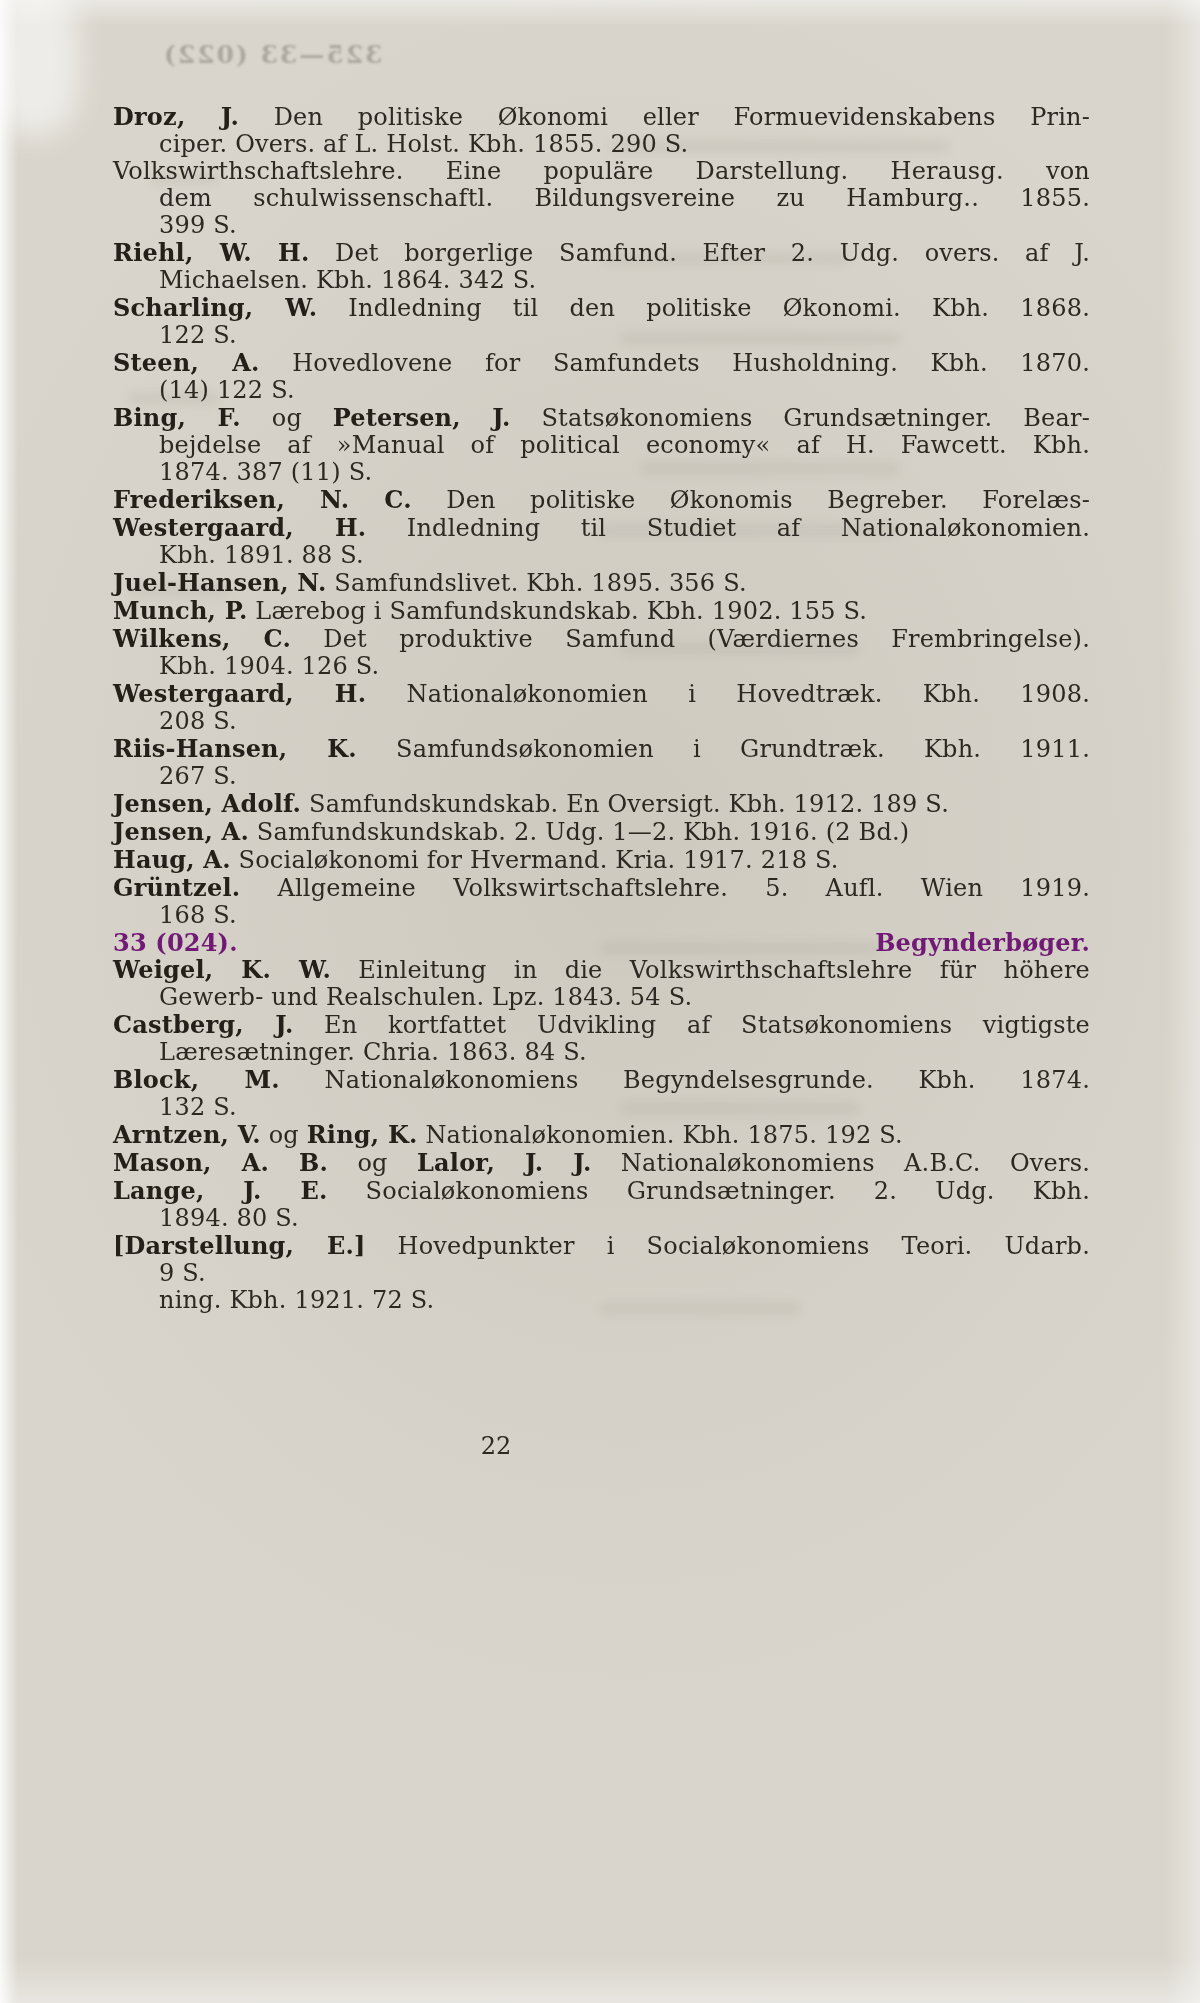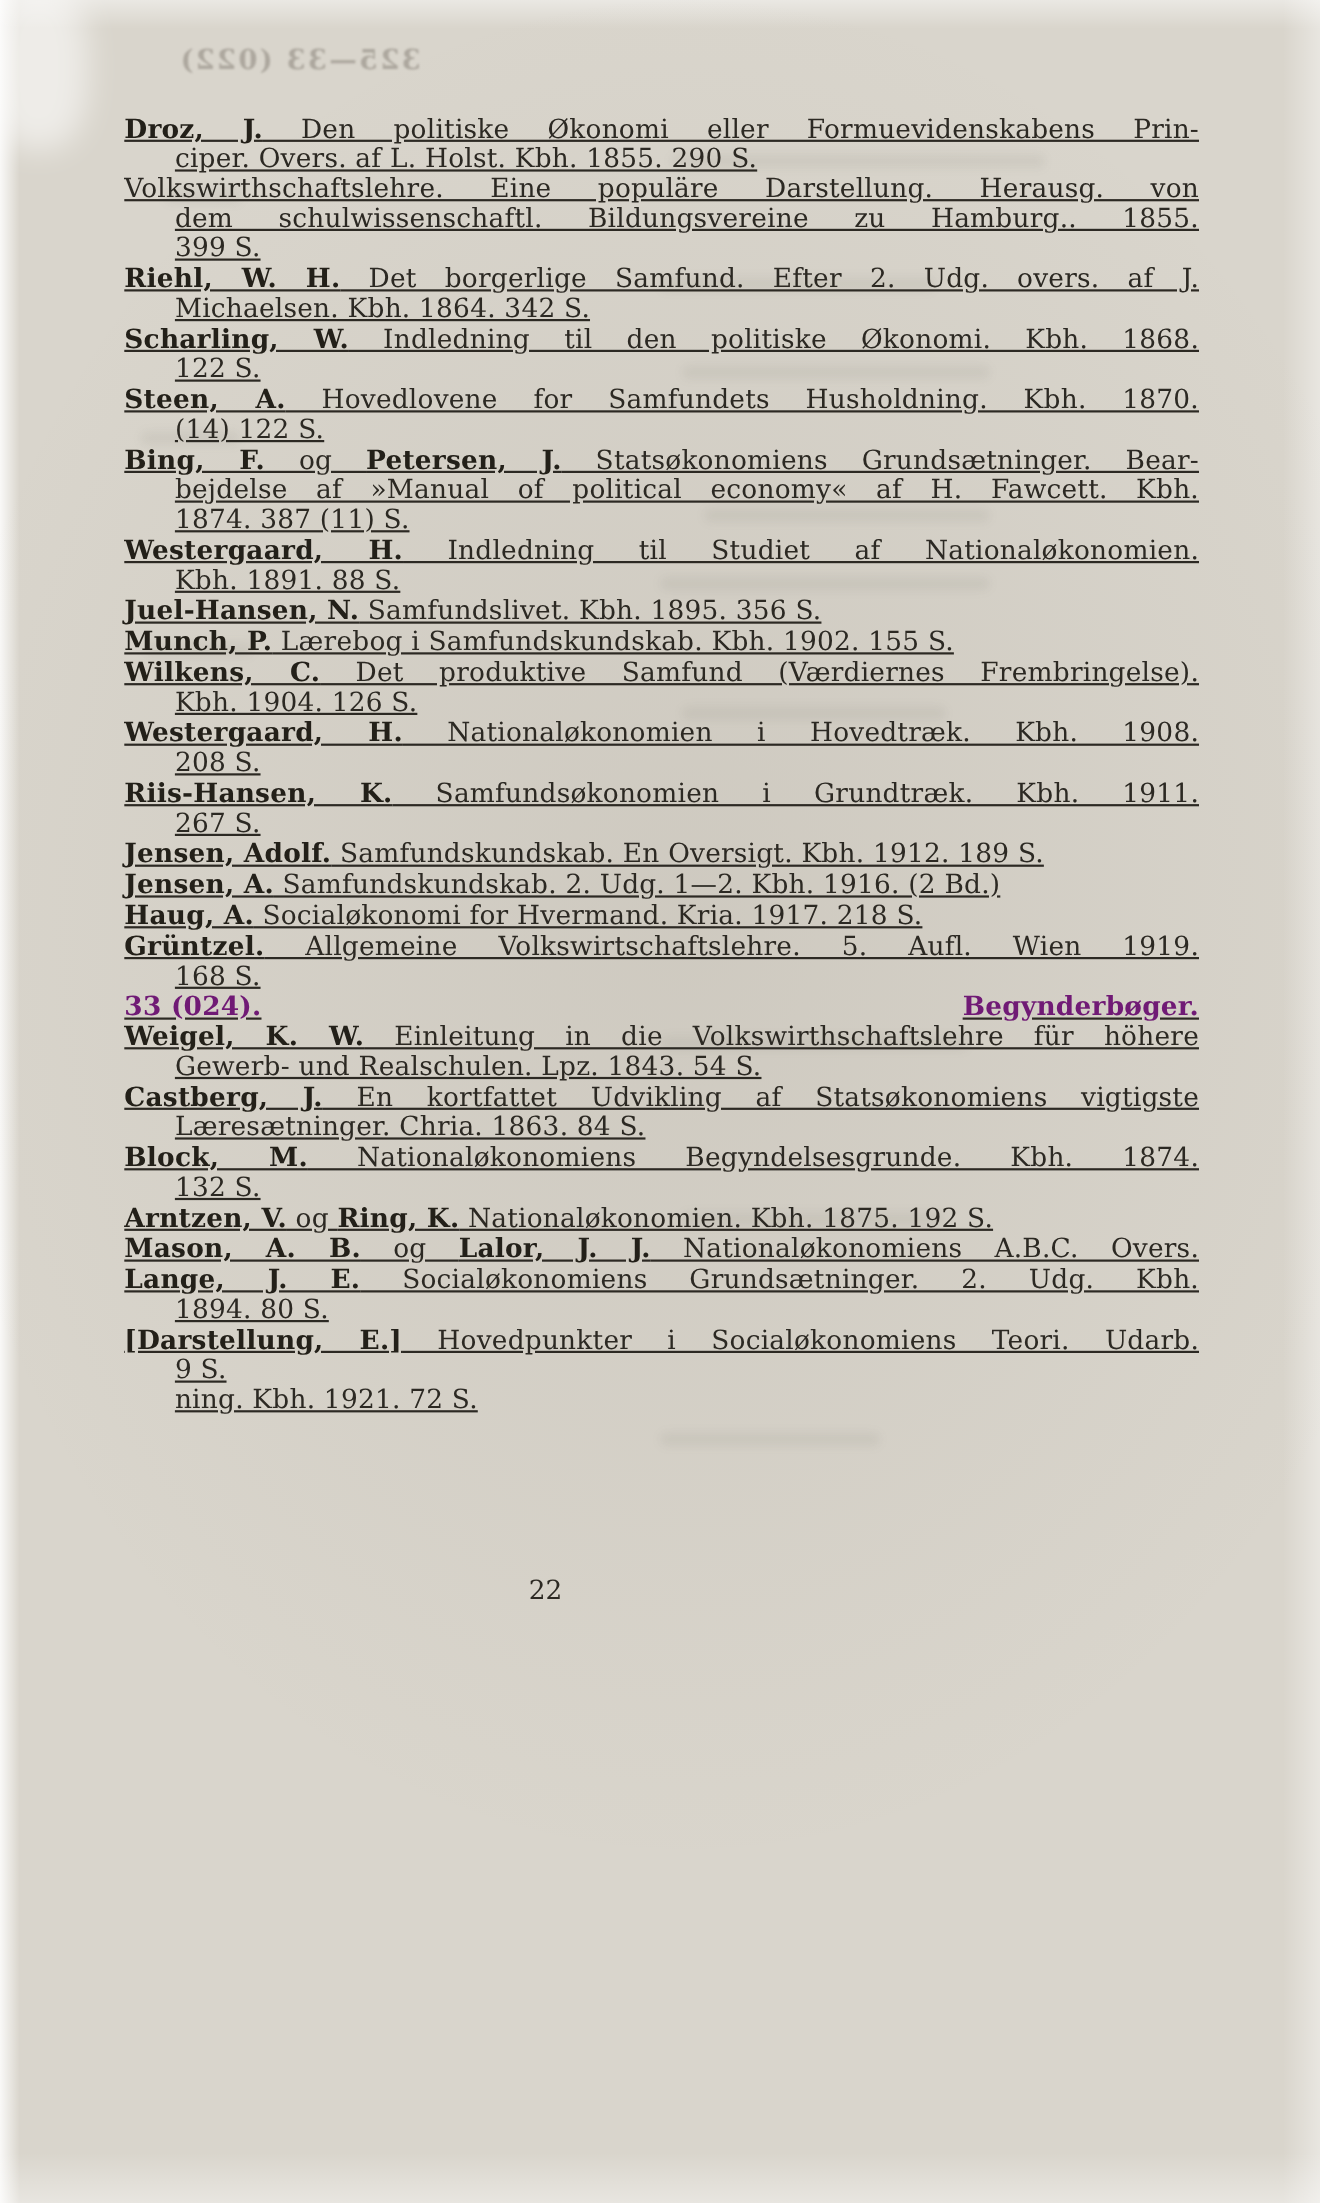--- a/index.html
+++ b/index.html
@@ -66,21 +66,20 @@
   
   .text-block {
     position: absolute;
     left: 113px;
     top: 103px;
     width: 977px;
     color: #2c2923;
     font-size: 24px;
     line-height: 27px;
     letter-spacing: 0.2px;
-    text-decoration: underline;
   }
   .line { min-height: 27px; }
   .line.ind { padding-left: 46px; }
   .line.just {
     text-align: justify;
     text-align-last: justify;
   }
   .b { font-weight: bold; color: #232019; text-align: right; }
   .heading-row {
     display: flex;
@@ -146,20 +145,21 @@
       <div class="entry">
         <div class="line just"><span class="b">Steen, A.</span><span class="r"> Hovedlovene for Samfundets Husholdning. Kbh. 1870.</span></div>
         <div class="line ind"><span class="r">(14) 122 S.</span></div>
       </div>
       <div class="entry">
         <div class="line just"><span class="b">Bing, F.</span><span class="r"> og </span><span class="b">Petersen, J.</span><span class="r"> Statsøkonomiens Grundsætninger. Bear-</span></div>
         <div class="line ind just"><span class="r">bejdelse af »Manual of political economy« af H. Fawcett. Kbh.</span></div>
         <div class="line ind"><span class="r">1874. 387 (11) S.</span></div>
       </div>
       <div class="entry">
+        <div class="line just"><span class="b">Frederiksen, N. C.</span><span class="r"> Den politiske Økonomis Begreber. Forelæs-</span></div>
       </div>
       <div class="entry">
         <div class="line just"><span class="b">Westergaard, H.</span><span class="r"> Indledning til Studiet af Nationaløkonomien.</span></div>
         <div class="line ind"><span class="r">Kbh. 1891. 88 S.</span></div>
       </div>
       <div class="entry">
         <div class="line"><span class="b">Juel-Hansen, N.</span><span class="r"> Samfundslivet. Kbh. 1895. 356 S.</span></div>
       </div>
       <div class="entry">
         <div class="line"><span class="b">Munch, P.</span><span class="r"> Lærebog i Samfundskundskab. Kbh. 1902. 155 S.</span></div>

